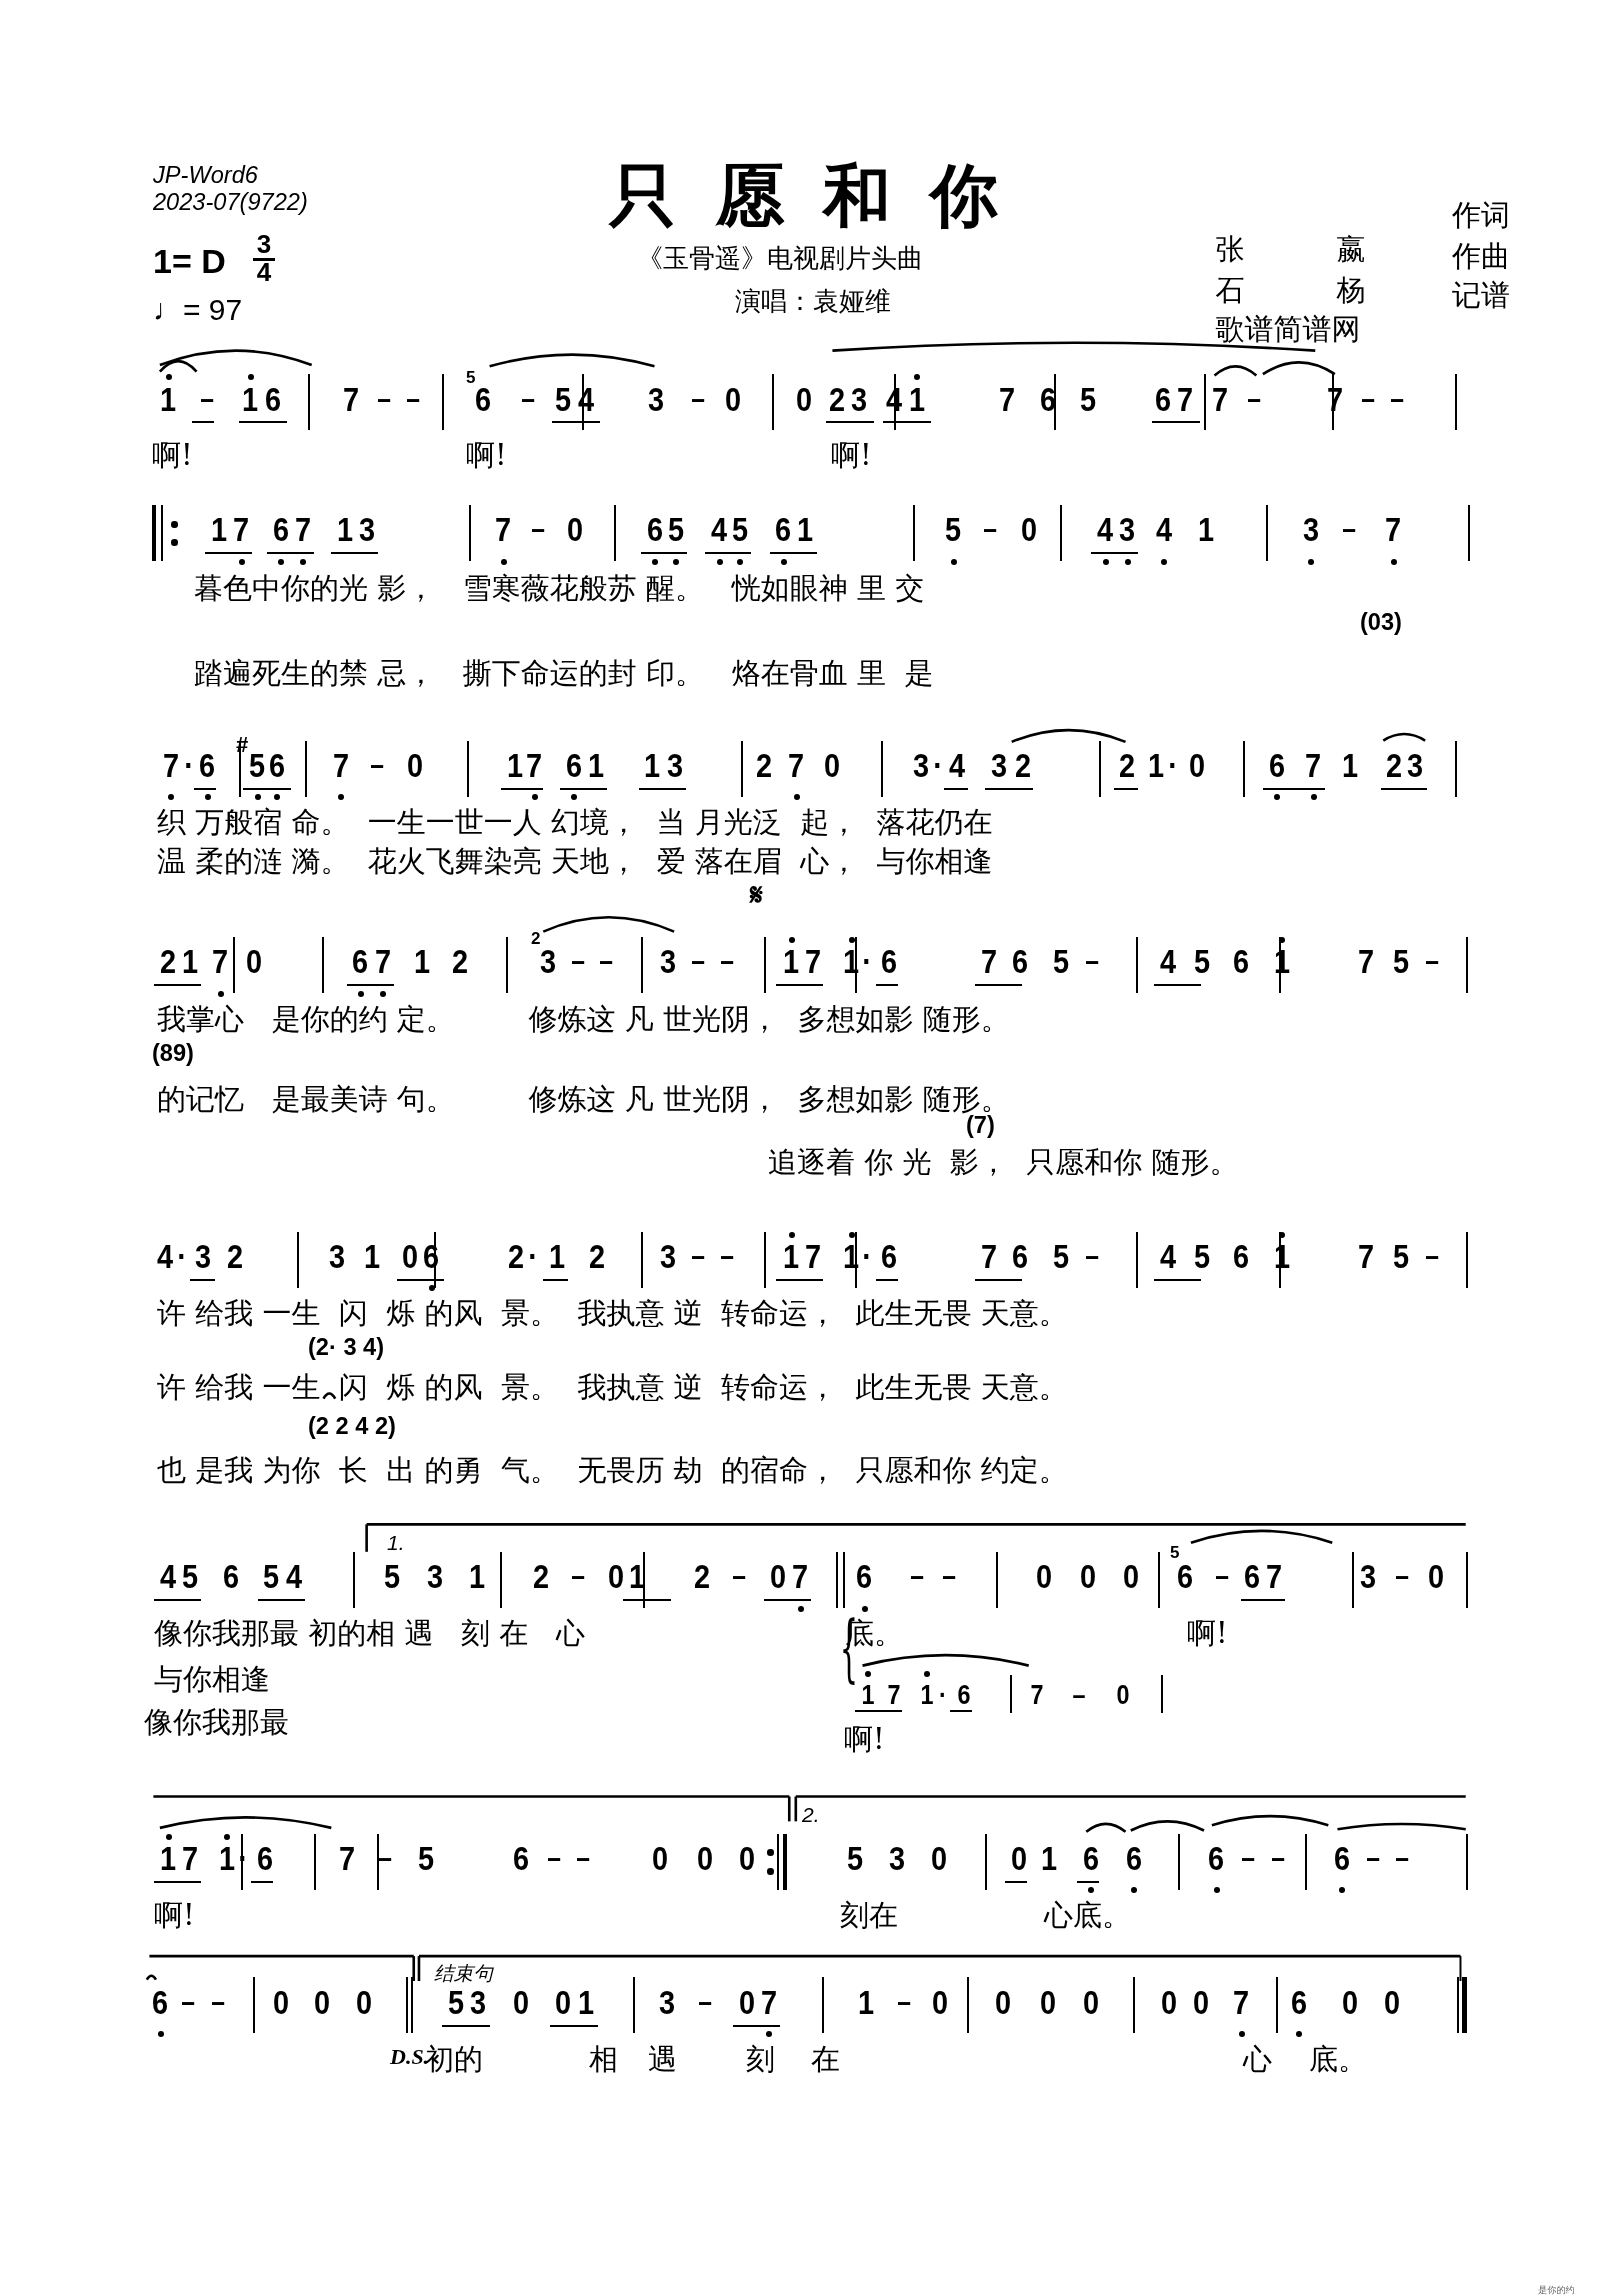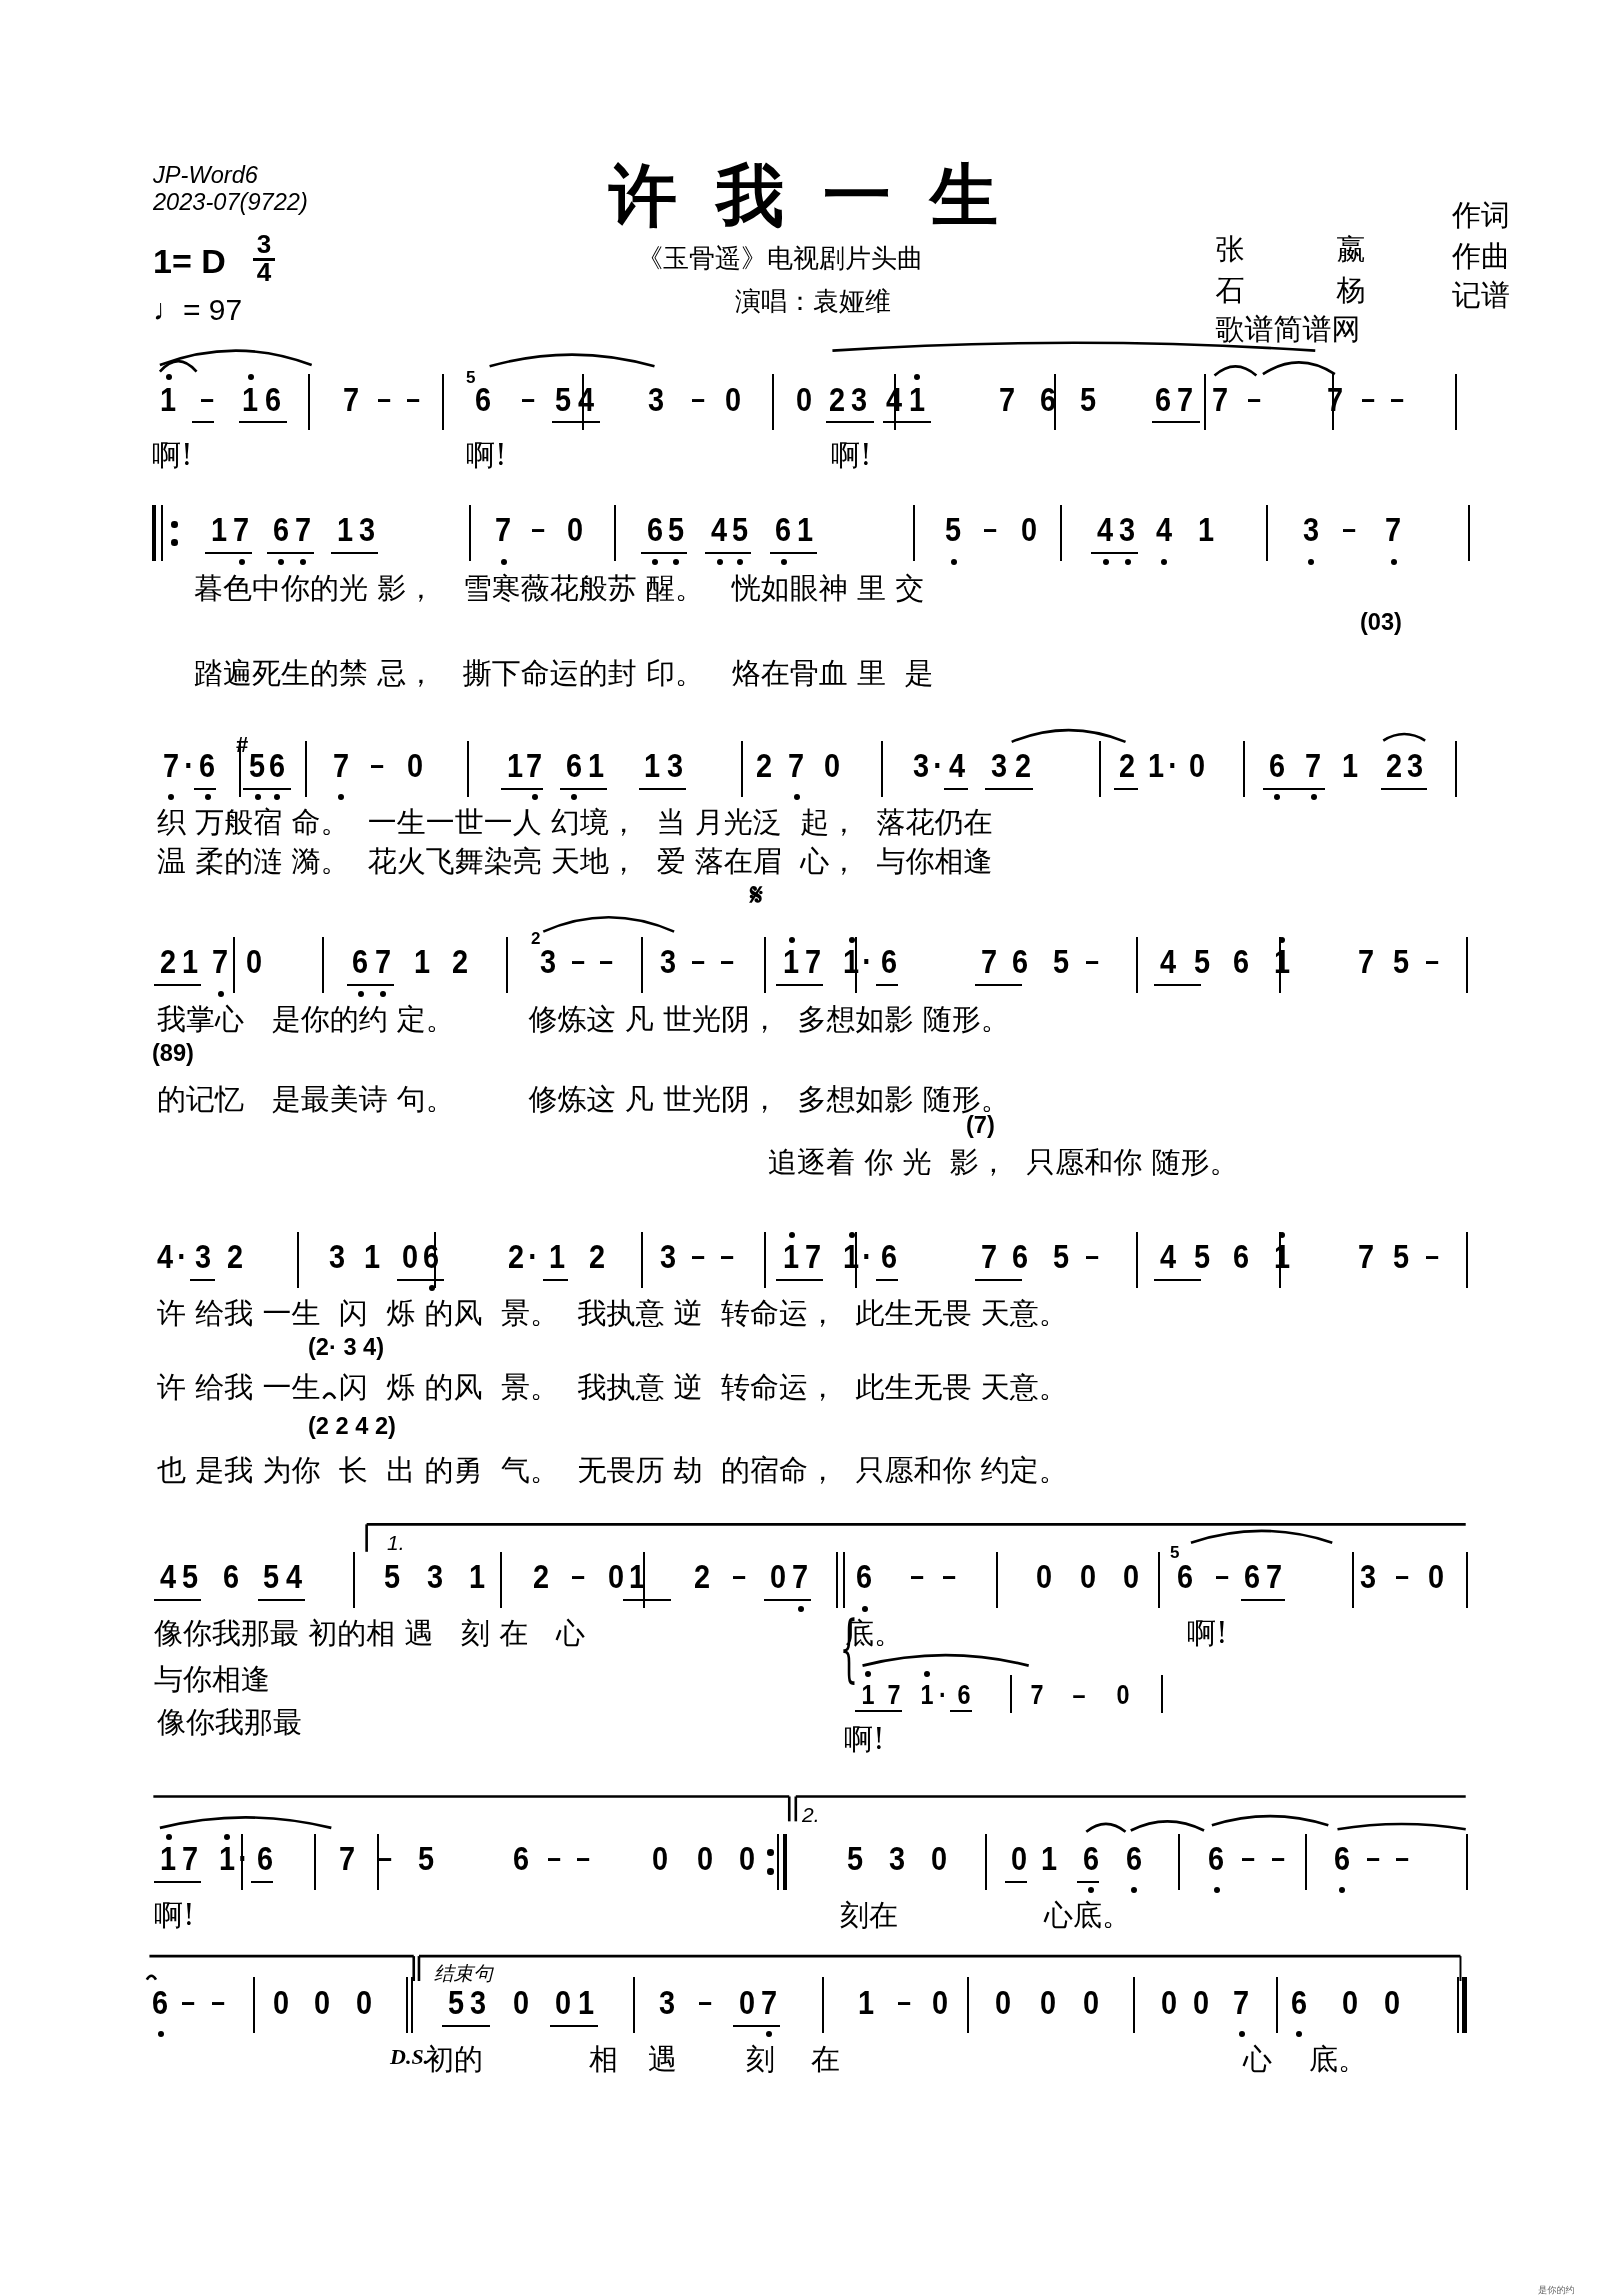--- a/index.html
+++ b/index.html
@@ -29,21 +29,21 @@
   .segno { position:absolute; font-family:"DejaVu Serif", serif; font-size:30px; font-weight:bold; }
   .ds { position:absolute; font-family:"Liberation Serif", serif; font-weight:bold; font-style:italic; font-size:22px; }
   .watermark { position:absolute; font-family:"DejaVu Sans", sans-serif; font-size:9.2px; color:#666; }
 </style>
 </head>
 <body>
 
 <div class="abs meta-small" style="left:153px; top:161px;">JP-Word6</div>
 <div class="abs meta-small" style="left:153px; top:188px;">2023-07(9722)</div>
 
-<div class="abs title" style="left:609px; top:151px;">许我一生</div>
+<div class="abs title" style="left:609px; top:151px;">只愿和你</div>
 <div class="abs subtitle" style="left:615px; top:241px;">《玉骨遥》电视剧片头曲</div>
 <div class="abs subtitle" style="left:713px; top:284px;">演唱：袁娅维</div>
 
 <div class="abs credit" style="left:1197px; top:196px;">
   <span>张          嬴</span>
   <span style="position:absolute; left:255px; top:0;">作词</span>
 </div>
 <div class="abs credit" style="left:1197px; top:237px;">
   <span>石          杨</span>
   <span style="position:absolute; left:255px; top:0;">作曲</span>
@@ -395,21 +395,21 @@
     <div class="uline" style="left:764px; width:47px; top:1599px;"></div>
     <div class="uline" style="left:1241px; width:44px; top:1599px;"></div>
     <div class="voltalabel" style="left:387px; top:1531px;">1.</div>
     <div class="grace" style="left:1170px; top:1543px;">5</div>
     <div class="barline" style="left:843px; top:1552px; height:56px;"></div>
     <div class="lyric" style="left:826px; top:1612px; font-size:72px; line-height:72px; transform:scaleX(0.4);">{</div>
     <div class="lyric" style="left:154px; top:1616px;">像你我那最 初的相 遇   刻 在   心</div>
     <div class="lyric" style="left:845px; top:1616px;">底。</div>
     <div class="lyric" style="left:1187px; top:1616px;">啊!</div>
     <div class="lyric" style="left:154px; top:1662px;">与你相逢</div>
-    <div class="lyric" style="left:157px; top:1705px;">像你我那最</div>
+    <div class="lyric" style="left:144px; top:1705px;">像你我那最</div>
     <div class="note" style="left:857px; top:1675px; font-size:27.5px;">1</div>
     <div class="dot-hi" style="left:865px; top:1671px;"></div>
     <div class="note" style="left:883px; top:1675px; font-size:27.5px;">7</div>
     <div class="note" style="left:916px; top:1675px; font-size:27.5px;">1</div>
     <div class="dot-hi" style="left:924px; top:1671px;"></div>
     <div class="note" style="left:932px; top:1675px; font-size:27.5px;">·</div>
     <div class="note" style="left:953px; top:1675px; font-size:27.5px;">6</div>
     <div class="note" style="left:1026px; top:1675px; font-size:27.5px;">7</div>
     <div class="note" style="left:1068px; top:1675px; font-size:27.5px;">–</div>
     <div class="note" style="left:1112px; top:1675px; font-size:27.5px;">0</div>

